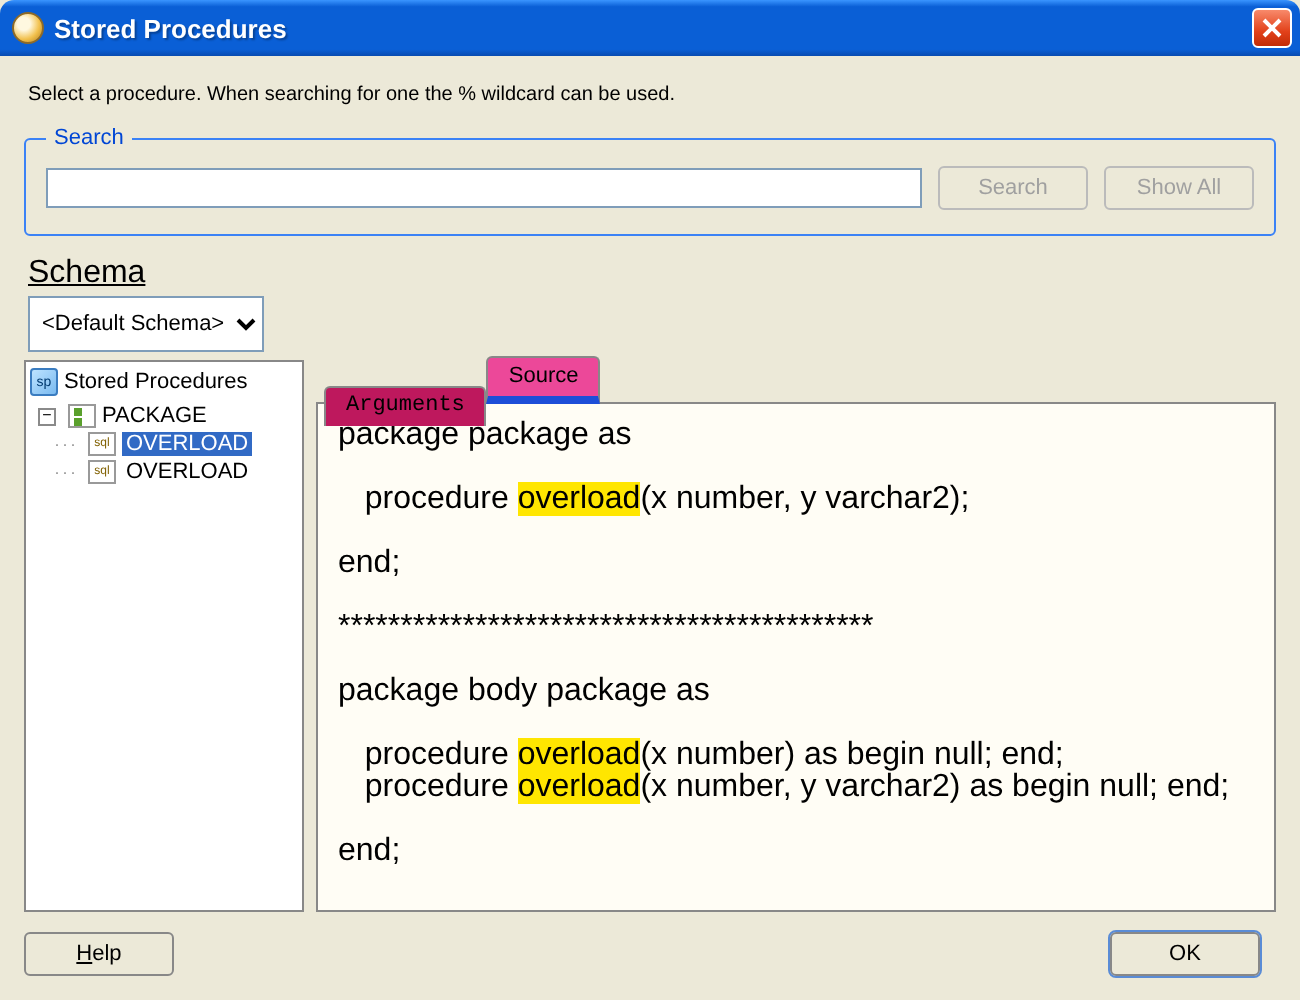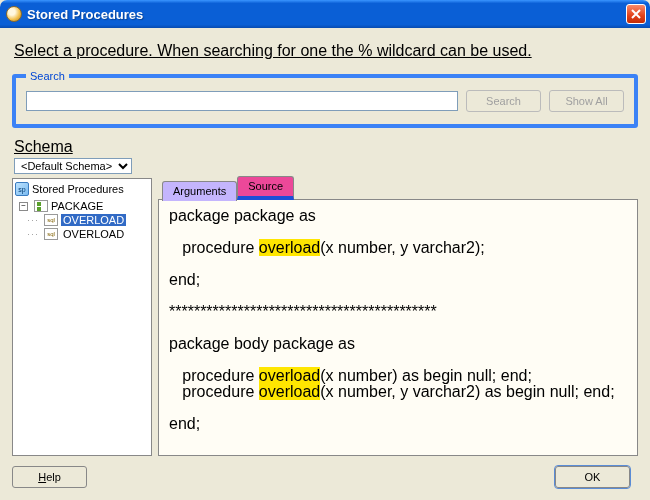--- a/index.html
+++ b/index.html
@@ -19,41 +19,41 @@
   .titlebar .title { flex: 1; text-shadow: 1px 1px 1px rgba(0,0,0,.3); }
   .close-btn {
     width: 20px; height: 20px; display:flex; align-items:center; justify-content:center;
     background: linear-gradient(to bottom, #f88a6b, #e2411a 60%, #c22c07);
     border: 1px solid #fff; border-radius: 3px; color:#fff; font-weight:bold; font-size:12px;
     cursor: pointer;
   }
 
   .client { flex: 1; padding: 10px 12px; display: flex; flex-direction: column; }
 
-  .instruction { margin: 4px 0 10px 2px; color: #000; font-size: 16px; text-decoration: underline; }
+  .instruction { margin: 4px 0 10px 2px; color: #000; font-size: 10px; }
 
-  fieldset { border: 4px solid #3b82f6; border-radius: 3px; padding: 8px 10px 12px; margin: 0 0 10px 0; }
+  fieldset { border: 1px solid #3b82f6; border-radius: 3px; padding: 8px 10px 12px; margin: 0 0 10px 0; }
   fieldset legend { color: #0046d5; padding: 0 4px; font-size: 11px; }
   .search-row { display: flex; align-items: center; gap: 8px; }
   .search-row input[type=text] {
     flex: 1; height: 20px; border: 1px solid #7f9db9; padding: 0 4px; font-size: 11px; background: #fff;
   }
   button.std {
     height: 22px; min-width: 75px; padding: 0 10px;
     background: #ece9d8; border: 1px solid #888; border-radius: 3px;
     font-size: 11px; cursor: pointer;
   }
   button.std:disabled { color: #a0a0a0; border-color: #bbb; cursor: default; }
   button.default { outline: 1px solid #5a8cd6; outline-offset: 0; }
 
   .schema-block { margin: 0 0 4px 2px; }
   .schema-label { display: block; margin-bottom: 2px; font-size: 16px; text-decoration: underline; text-decoration-style: solid; }
   .schema-label::first-letter { }
   select.schema {
-    height: 16px; border: 1px solid #7f9db9; background: #fff; font-size: 11px; padding: 0 2px;
+    height: 28px; border: 1px solid #7f9db9; background: #fff; font-size: 11px; padding: 0 2px;
   }
 
   .main-split { display: flex; gap: 6px; flex: 1; min-height: 0; }
 
   .tree-panel {
     width: 140px; border: 1px solid #888; background: #fff; overflow: auto;
     padding: 2px; display: flex; flex-direction: column;
   }
   .tree-title { display:flex; align-items:center; gap:3px; padding: 1px 0 3px 0; }
   .icon-sp { width: 14px; height: 14px; display:inline-flex; align-items:center; justify-content:center;
@@ -72,21 +72,21 @@
   .icon-leaf span { font-size:6px; color:#806000; }
   .leaf-label { padding: 0 2px; }
   .selected { background: #316ac5; color: #fff; }
 
   .detail-panel { flex: 1; display:flex; flex-direction: column; min-width:0; }
   .tabstrip { display:flex; border-bottom: 1px solid #888; height: 22px; align-items:flex-end; padding-left: 4px; gap:0;}
   .tab {
     border: 1px solid #888; border-bottom: none; padding: 3px 10px 4px; font-size:11px;
     background: #ece9d8; border-radius: 3px 3px 0 0; cursor:pointer; margin-right: 0;
   }
-  .tab.inactive { background:#c4b5fd; position:relative; top:2px; }
+  .tab.inactive { background:#be185d; position:relative; top:12px;font-family:Liberation Mono, monospace; }
   .tab.active { background:#ec4899; z-index:1; border-bottom: 4px solid #1d4ed8; margin-bottom:-1px;}
   .source-box {
     flex:1; border:1px solid #888; border-top:none; background:#fffdf5;
     padding: 8px 10px; overflow:auto; font-family: Tahoma, Arial, sans-serif; font-size: 16px; color:#000;
   }
   .source-box .line { white-space: pre; line-height: 16px; }
   .hl { background:#ffe600; }
 
   .bottom-bar { display:flex; padding: 10px 0 2px; }
   .bottom-bar .spacer { flex:1; }

